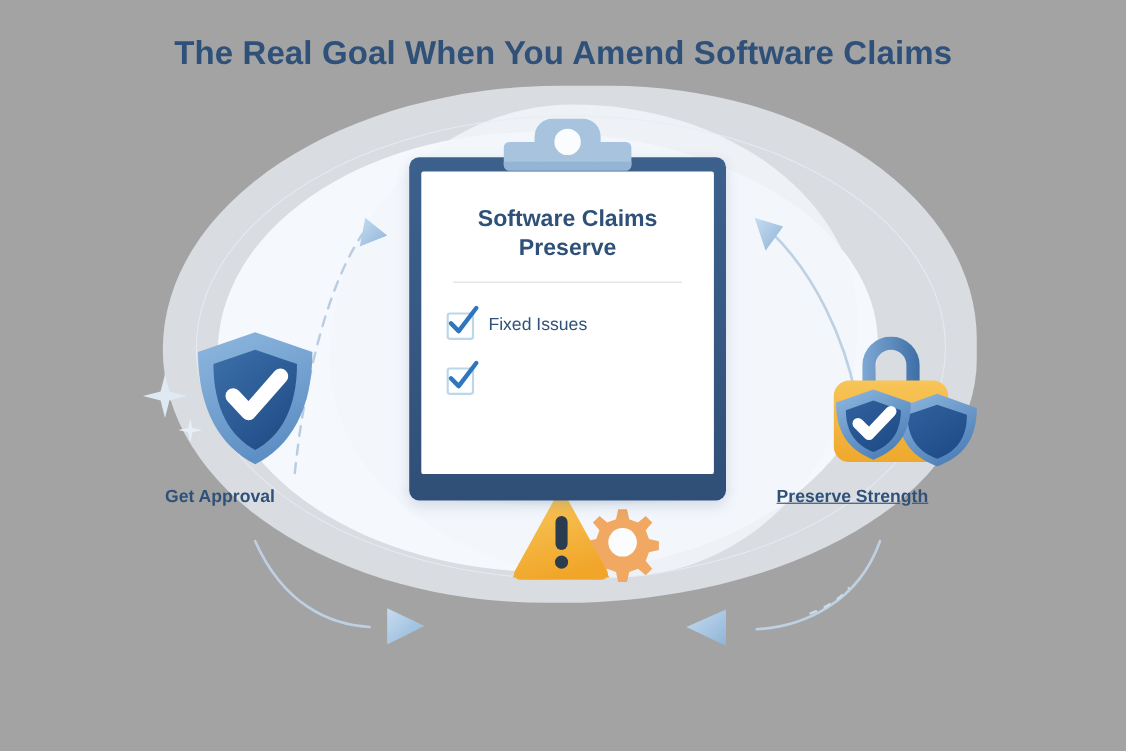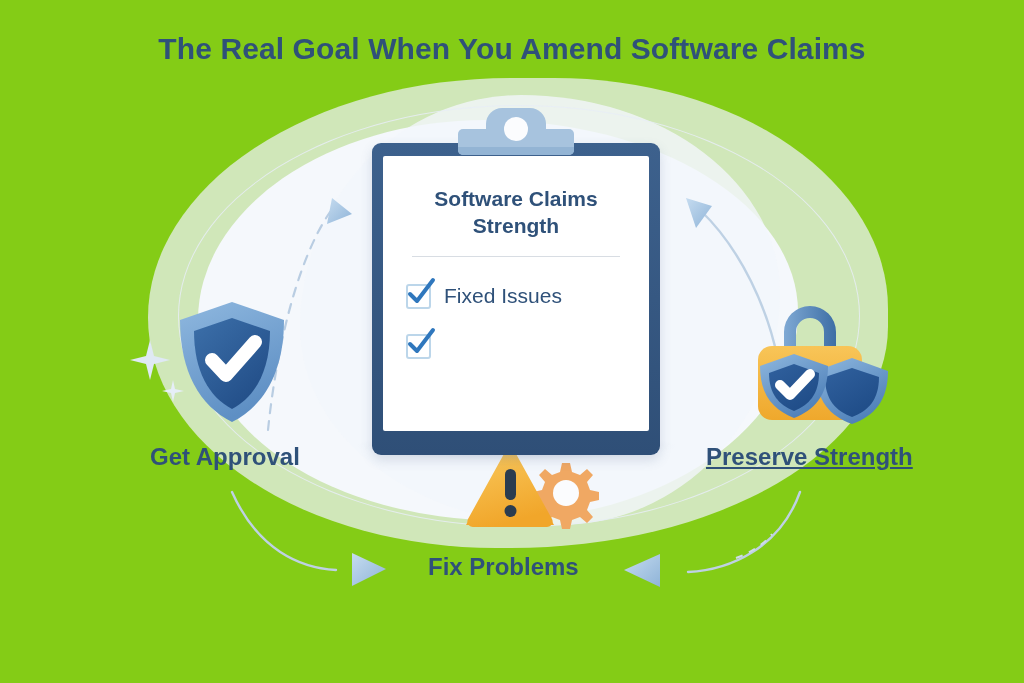--- a/index.html
+++ b/index.html
@@ -7,21 +7,21 @@
     padding: 0;
     background: #ffffff;
   }
   body {
     font-family: "Liberation Sans", sans-serif;
   }
   .canvas {
     position: relative;
     width: 1024px;
     height: 683px;
-    background: #84cc16;
+    background: #a3a3a3;
     overflow: hidden;
   }
 
   
   .blob-main {
     position: absolute;
     left: 148px;
     top: 78px;
     width: 740px;
     height: 470px;
@@ -185,21 +185,21 @@
     flex: 0 0 auto;
     margin-right: 13px;
   }
   .cb-check svg {
     position: absolute;
     left: -2px;
     top: -9px;
     overflow: visible;
   }
   .cb-label {
-    font-size: 21px;
+    font-size: 16px;
     color: #2f5179;
     white-space: nowrap;
     text-align: center;
   }
 
   
   .shield-wrap {
     position: absolute;
     left: 172px;
     top: 298px;
@@ -224,21 +224,21 @@
     position: absolute;
     left: 126px;
     top: 330px;
     width: 70px;
     height: 80px;
   }
 
   
   .node-label {
     position: absolute;
-    font-size: 24px;
+    font-size: 16px;
     font-weight: bold;
     color: #2f5179;
     white-space: nowrap;
   }
   .lbl-left  { left: 150px; top: 443px; }
   .lbl-right { left: 706px; top: 443px; text-decoration: underline; }
   .lbl-bottom{ left: 428px; top: 553px; }
 
   
   .arrows {
@@ -370,21 +370,21 @@
     <div class="cb-shadow"></div>
     <div class="cb-board">
       <div class="cb-paper"></div>
     </div>
     <div class="cb-clip-base"></div>
     <div class="cb-clip-top"></div>
     <div class="cb-clip-hole"></div>
 
     <div class="cb-heading">
       <div>Software Claims</div>
-      <div>Strength</div>
+      <div>Preserve</div>
     </div>
     <div class="cb-rule"></div>
 
     <div class="cb-list">
       <div class="cb-item">
         <span class="cb-check">
           <svg width="30" height="30" viewBox="0 0 30 30">
             <path d="M4 17 L11 24 L27 3" fill="none" stroke="#2f77bd" stroke-width="4" stroke-linecap="round" stroke-linejoin="round"></path>
           </svg>
         </span>
@@ -395,15 +395,14 @@
           <svg width="30" height="30" viewBox="0 0 30 30">
             <path d="M4 17 L11 24 L27 3" fill="none" stroke="#2f77bd" stroke-width="4" stroke-linecap="round" stroke-linejoin="round"></path>
           </svg>
         </span>
       </div>
     </div>
   </div>
 
   <div class="node-label lbl-left">Get Approval</div>
   <div class="node-label lbl-right">Preserve Strength</div>
-  <div class="node-label lbl-bottom">Fix Problems</div>
 
 </div>
 
 </body></html>

